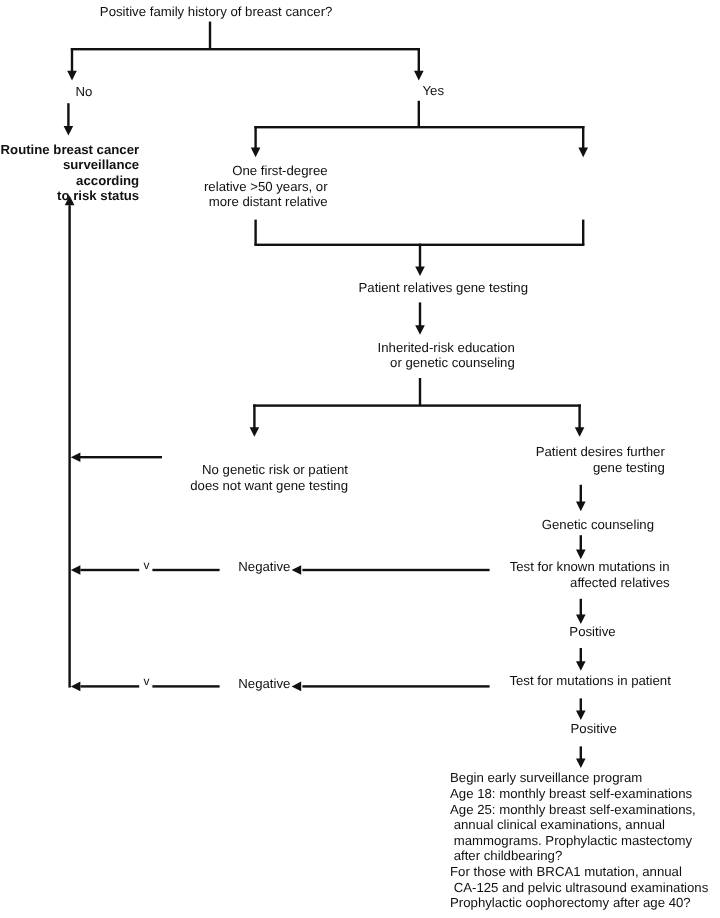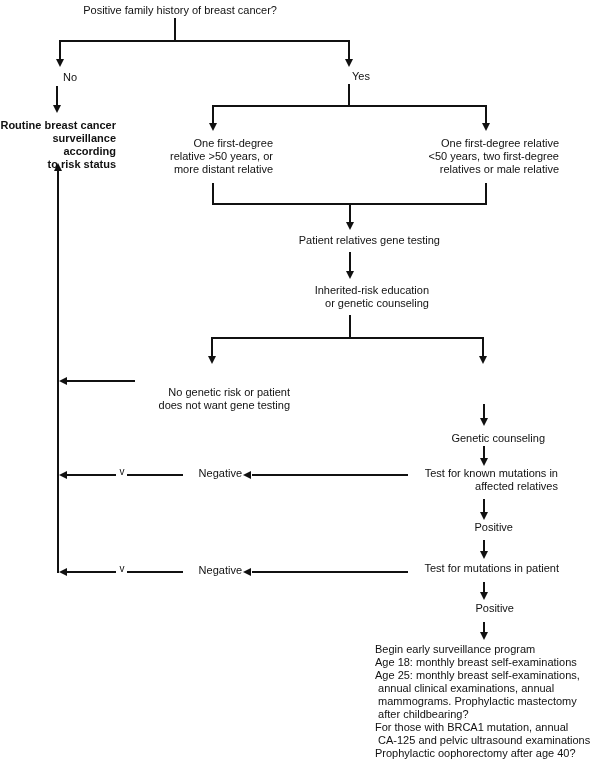--- a/index.html
+++ b/index.html
@@ -37,28 +37,27 @@
 
   <div class="node" style="left:77px;top:4px;width:200px;">Positive family history of breast cancer?</div>
   <div class="node" style="left:37px;top:71px;width:40px;">No</div>
   <div class="node" style="left:330px;top:70px;width:40px;">Yes</div>
   <div class="node" style="left:0px;top:119px;width:116px;font-weight:bold;">Routine breast cancer
 surveillance according
 to risk status</div>
   <div class="node" style="left:133px;top:137px;width:140px;">One first-degree
 relative &gt;50 years, or
 more distant relative</div>
-  <div class="node" style="left:409px;top:137px;width:150px;">One first-degree relative
-&lt;50 years, two first-degree
-relatives or male relative</div>
   <div class="node" style="left:260px;top:234px;width:180px;">Patient relatives gene testing</div>
   <div class="node" style="left:269px;top:284px;width:160px;">Inherited-risk education
 or genetic counseling</div>
   <div class="node" style="left:130px;top:386px;width:160px;">No genetic risk or patient
 does not want gene testing</div>
+  <div class="node" style="left:414px;top:371px;width:140px;">Patient desires further
+gene testing</div>
   <div class="node" style="left:425px;top:432px;width:120px;">Genetic counseling</div>
   <div class="node" style="left:408px;top:467px;width:150px;">Test for known mutations in
 affected relatives</div>
   <div class="node" style="left:182px;top:467px;width:60px;">Negative</div>
   <div class="node" style="left:453px;top:521px;width:60px;">Positive</div>
   <div class="node" style="left:409px;top:562px;width:150px;">Test for mutations in patient</div>
   <div class="node" style="left:182px;top:564px;width:60px;">Negative</div>
   <div class="node" style="left:454px;top:602px;width:60px;">Positive</div>
   <div class="node-left" style="left:375px;top:643px;width:230px;">Begin early surveillance program
 Age 18: monthly breast self-examinations

